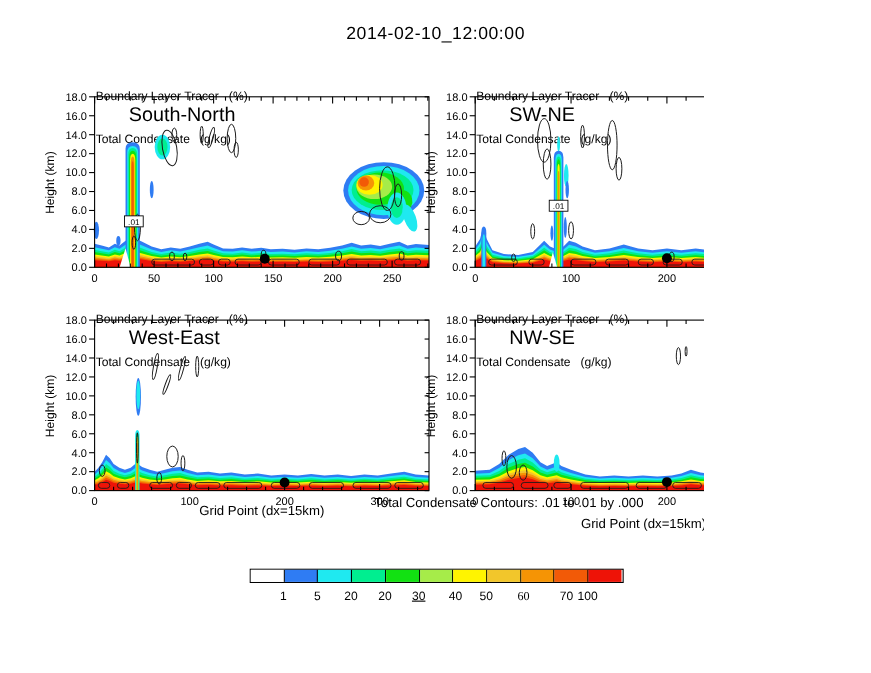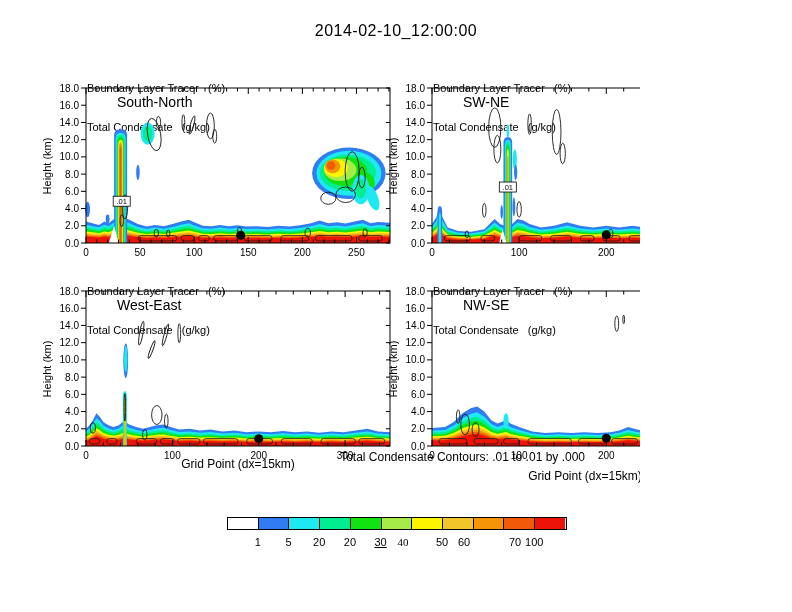--- a/index.html
+++ b/index.html
@@ -2,21 +2,21 @@
 <html><head>
 <meta charset="utf-8">
 <style>
   html,body{margin:0;padding:0;background:#ffffff;}
   .page{position:relative;width:640px;height:612px;background:#ffffff;overflow:hidden;
         font-family:"Liberation Sans",sans-serif;color:#000;}
   .fig-title{position:absolute;left:0;top:22px;width:792px;text-align:center;
              font-size:16px;letter-spacing:0.5px;}
   .panel{position:absolute;}
   .panel-header{position:absolute;left:1px;top:-32px;font-size:11px;line-height:13px;white-space:pre;}
-  .panel-title{position:absolute;left:31px;top:6px;font-size:14px;white-space:pre;}
+  .panel-title{position:absolute;left:31px;top:6px;font-size:18px;white-space:pre;}
   .y-label{position:absolute;width:155px;height:14px;text-align:center;font-size:11px;
            transform:rotate(-90deg);}
   .x-label{position:absolute;transform:translateX(-50%);font-size:12px;white-space:pre;}
   .caption{position:absolute;font-size:12px;white-space:pre;}
   .colorbar{position:absolute;display:flex;border:1px solid #000;}
   .cb-cell{height:11px;border-right:1px solid #000;}
   .cb-cell:last-child{border-right:none;}
   .cb-labels{position:absolute;}
   .cb-label{position:absolute;transform:translateX(-50%);font-size:11px;top:0;}
   svg{position:absolute;left:0;top:0;overflow:visible;}
@@ -618,20 +618,20 @@
       <div class="cb-cell" style="width: 29.7273px; background: rgb(245, 148, 5);"></div>
       <div class="cb-cell" style="width: 29.7273px; background: rgb(242, 90, 7);"></div>
       <div class="cb-cell" style="width: 29.7273px; background: rgb(238, 19, 7);"></div>
     </div>
   <div class="cb-labels" id="cb-labels" style="left:227px;top:536px;width:338px;height:14px;">
       <span class="cb-label" style="left: 30.7273px;">1</span>
       <span class="cb-label" style="left: 61.4545px;">5</span>
       <span class="cb-label" style="left: 92.1818px;">20</span>
       <span class="cb-label" style="left: 122.909px;">20</span>
       <span class="cb-label" style="left: 153.636px; text-decoration: underline;">30</span>
-      <span class="cb-label" style="left: 176px; font-family: Liberation Serif, serif;">40</span>
+      <span class="cb-label" style="left: 187px;">40</span>
       <span class="cb-label" style="left: 215.091px;">50</span>
-      <span class="cb-label" style="left: 237px;">60</span>
+      <span class="cb-label" style="left: 249px; font-family: Liberation Serif, serif;">60</span>
       <span class="cb-label" style="left: 288px;">70</span>
       <span class="cb-label" style="left: 307.273px;">100</span>
     </div>
 
 </div>
 
 </body></html>

